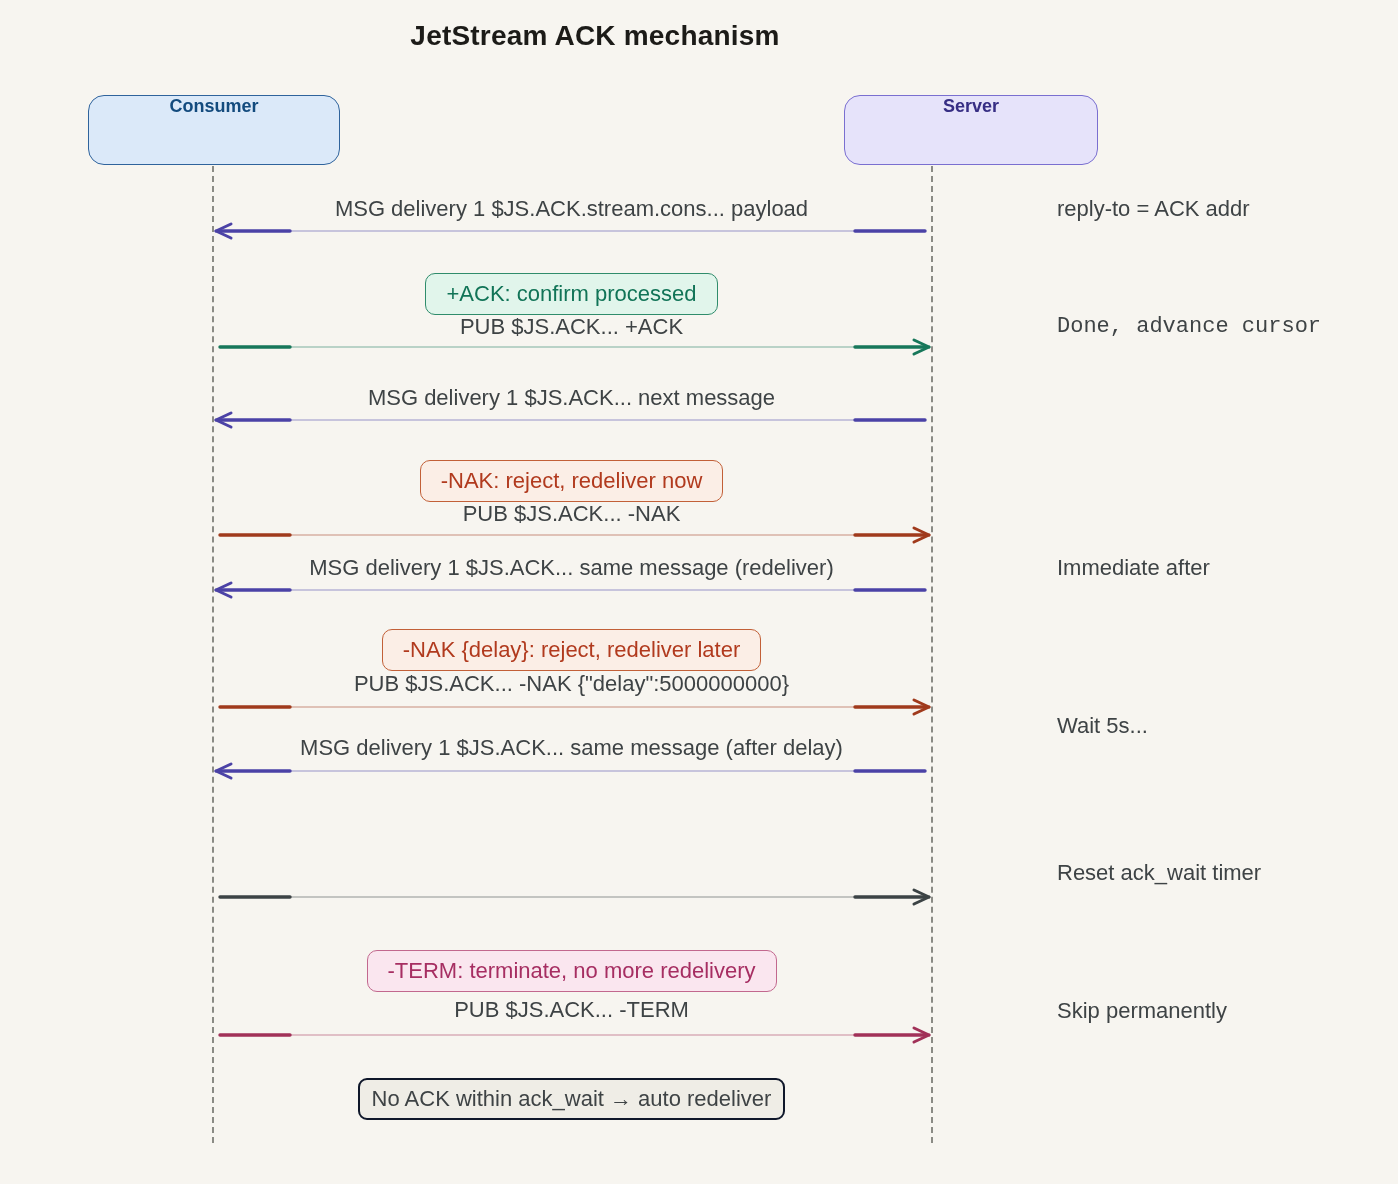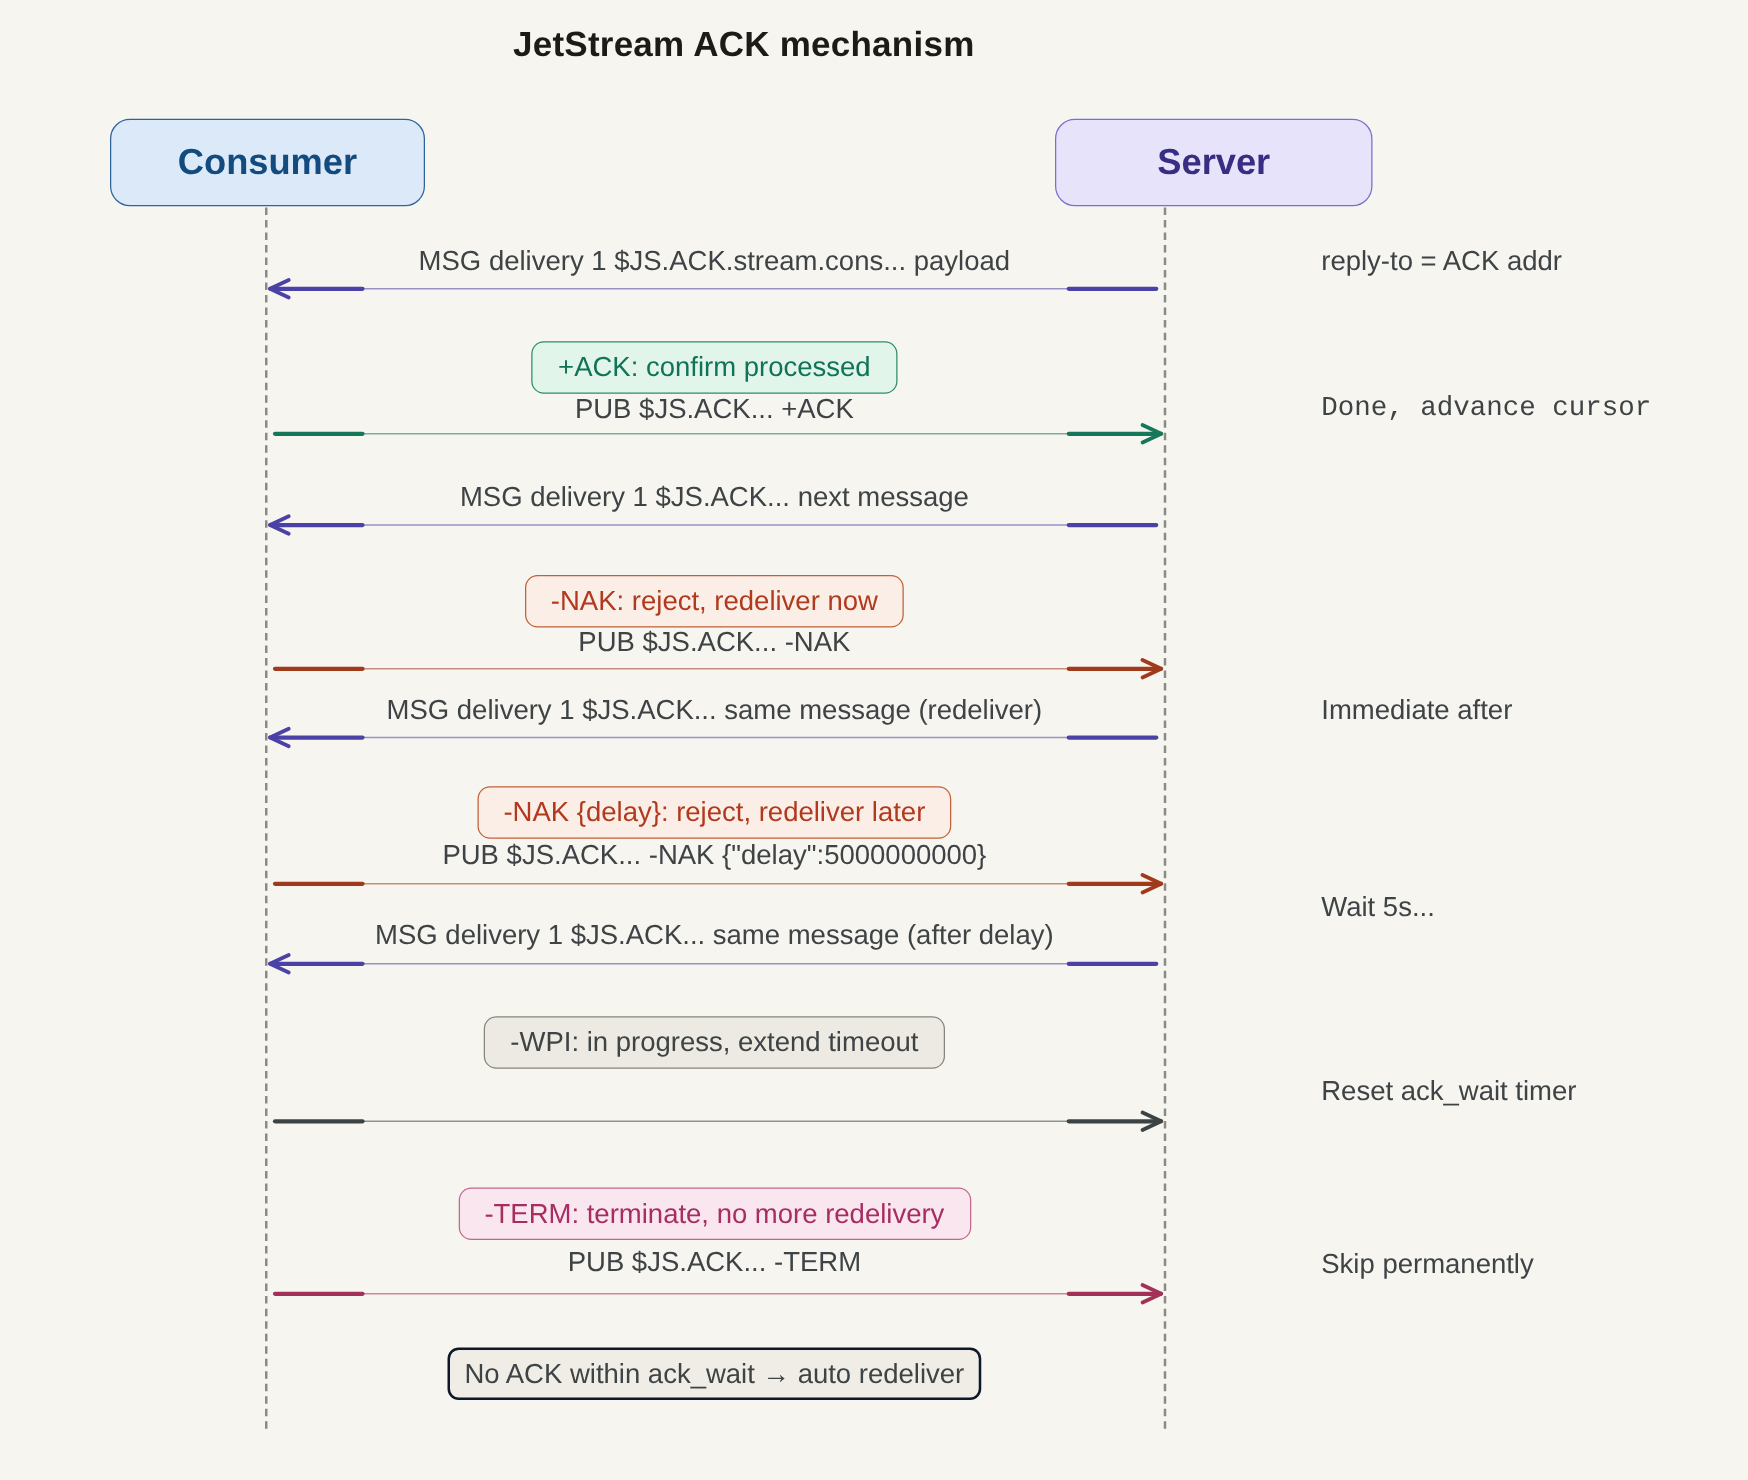--- a/index.html
+++ b/index.html
@@ -15,22 +15,22 @@
   .title{
     position:absolute;top:20px;left:0;width:1190px;
     text-align:center;
     font-size:28px;font-weight:700;color:#1C1B18;
     letter-spacing:.2px;
   }
 
   .actor{
     position:absolute;top:95px;height:70px;
     border-radius:16px;
-    display:flex;align-items:center;justify-content:center;
-    font-size:29px;font-weight:700;
+    display:flex;align-items:flex-start;justify-content:center;
+    font-size:18px;font-weight:700;
     box-sizing:border-box;
   }
   .actor.consumer{
     left:88px;width:252px;
     background:#DBE9F9;border:1.5px solid #2F639C;color:#134B7E;
   }
   .actor.server{
     left:844px;width:254px;
     background:#E6E3FA;border:1.5px solid #7A6FD0;color:#372E84;
   }
@@ -189,21 +189,20 @@
 
   <div class="mid msg-label y-r5-label">MSG delivery 1 $JS.ACK... same message (redeliver)</div>
   <div class="annot y-n3">Immediate after</div>
 
   <div class="mid y-r6-badge"><span class="badge rust">-NAK {delay}: reject, redeliver later</span></div>
   <div class="mid pub-label y-r6-pub">PUB $JS.ACK... -NAK {"delay":5000000000}</div>
   <div class="annot y-n4">Wait 5s...</div>
 
   <div class="mid msg-label y-r7-label">MSG delivery 1 $JS.ACK... same message (after delay)</div>
 
-  <div class="mid y-r8-badge"><span class="badge gray">-WPI: in progress, extend timeout</span></div>
   <div class="annot y-n5">Reset ack_wait timer</div>
 
   <div class="mid y-r9-badge"><span class="badge rose">-TERM: terminate, no more redelivery</span></div>
   <div class="mid pub-label y-r9-pub">PUB $JS.ACK... -TERM</div>
   <div class="annot y-n6">Skip permanently</div>
 
   <div class="mid y-footnote"><span class="badge note">No ACK within ack_wait → auto redeliver</span></div>
 
 </div>
 

